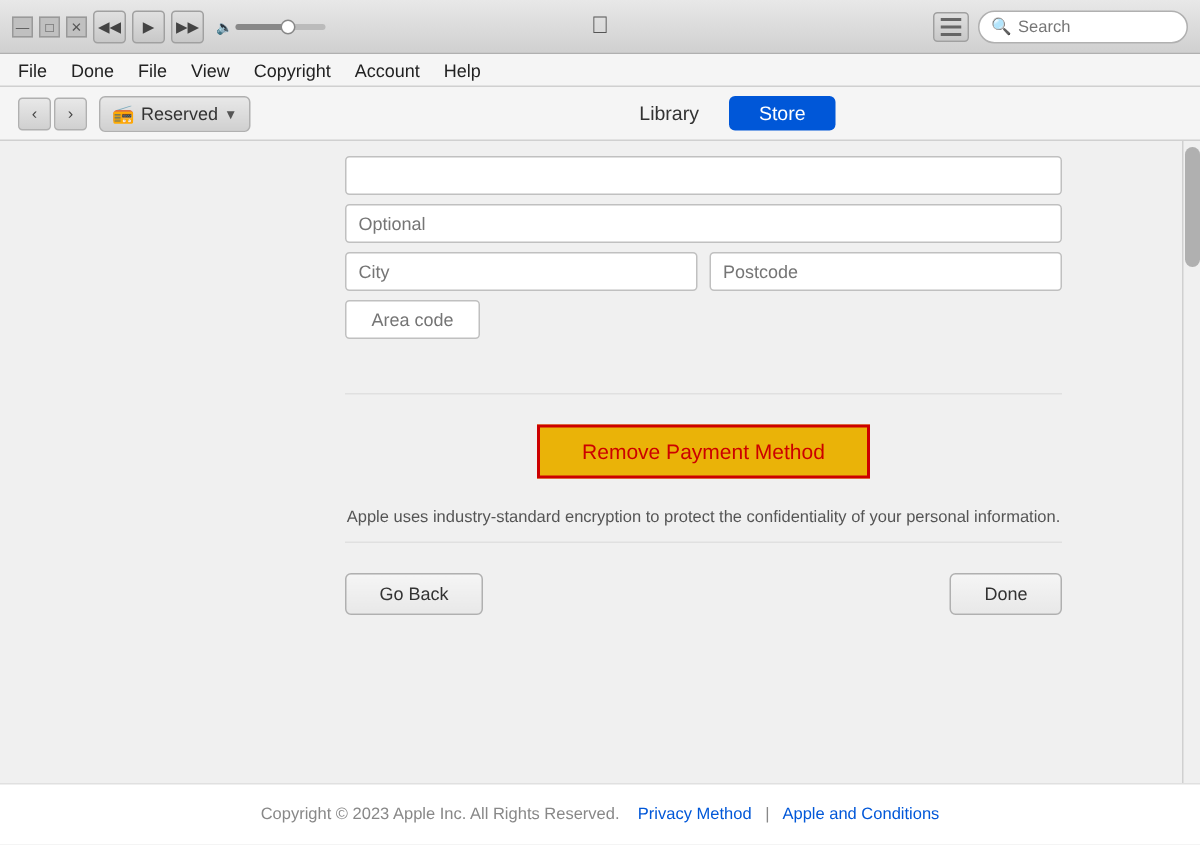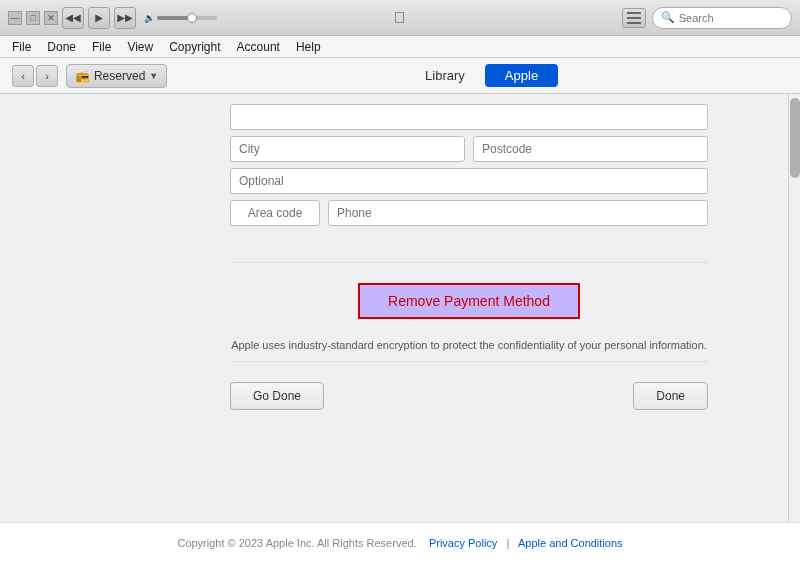--- a/index.html
+++ b/index.html
@@ -196,21 +196,21 @@
     }
 
     .remove-btn-container {
       display: flex; justify-content: center;
       margin: 20px 0;
       padding: 0 80px 0 230px;
     }
     .remove-btn {
       border: 2px solid #cc0000;
       color: #cc0000;
-      background: #c4b5fd;
+      background: #eab308;
       padding: 8px 28px;
       font-size: 14px;
       font-weight: 500;
       cursor: pointer;
       border-radius: 0;
     }
 
     .privacy-note {
       text-align: center;
       font-size: 11px;
@@ -318,69 +318,68 @@
       <div class="nav-arrow">‹</div>
       <div class="nav-arrow">›</div>
     </div>
     <div class="podcast-selector">
       <span class="podcast-icon">📻</span>
       <span>Reserved</span>
       <span style="font-size:9px;color:#555;">▼</span>
     </div>
     <div class="tabs-center">
       <div class="tab">Library</div>
-      <div class="tab active">Apple</div>
+      <div class="tab active">Store</div>
     </div>
   </div>
 
   <div class="content-wrapper">
     <div class="content-area">
 
       <div class="form-section">
 
         <div class="form-row">
           <input class="form-input" type="text" value="" style="color: rgb(170, 170, 170); font-size: 11px;">
+        </div>
+        <div class="form-row">
+          <input class="form-input" type="text" placeholder="Optional" style="">
         </div>
         <div class="form-row">
           <input class="form-input" type="text" placeholder="City" style="">
           <input class="form-input" type="text" placeholder="Postcode" style="">
         </div>
         <div class="form-row">
-          <input class="form-input" type="text" placeholder="Optional" style="">
-        </div>
-        <div class="form-row">
           <input class="form-input" type="text" style="max-width: 90px; text-align: center;" placeholder="Area code">
-          <input class="form-input" type="text" placeholder="Phone" style="">
         </div>
       </div>
 
       <div class="divider"></div>
 
       <div class="remove-btn-container">
         <button class="remove-btn">Remove Payment Method</button>
       </div>
 
       <div class="privacy-note">Apple uses industry-standard encryption to protect the confidentiality of your personal information.</div>
 
       <div class="divider2"></div>
 
       <div class="bottom-buttons">
-        <button class="action-btn">Go Done</button>
+        <button class="action-btn">Go Back</button>
         <button class="action-btn">Done</button>
       </div>
 
     </div>
 
     <div class="scrollbar-track">
       <div class="scrollbar-thumb"></div>
     </div>
   </div>
 
   <div class="footer">
     <span>Copyright © 2023 Apple Inc. All Rights Reserved.</span>
     &nbsp;&nbsp;
-    <a href="#">Privacy Policy</a>
+    <a href="#">Privacy Method</a>
     &nbsp;
     <span>|</span>
     &nbsp;
     <a href="#">Apple and Conditions</a>
   </div>
 </div>
 
 </body></html>

